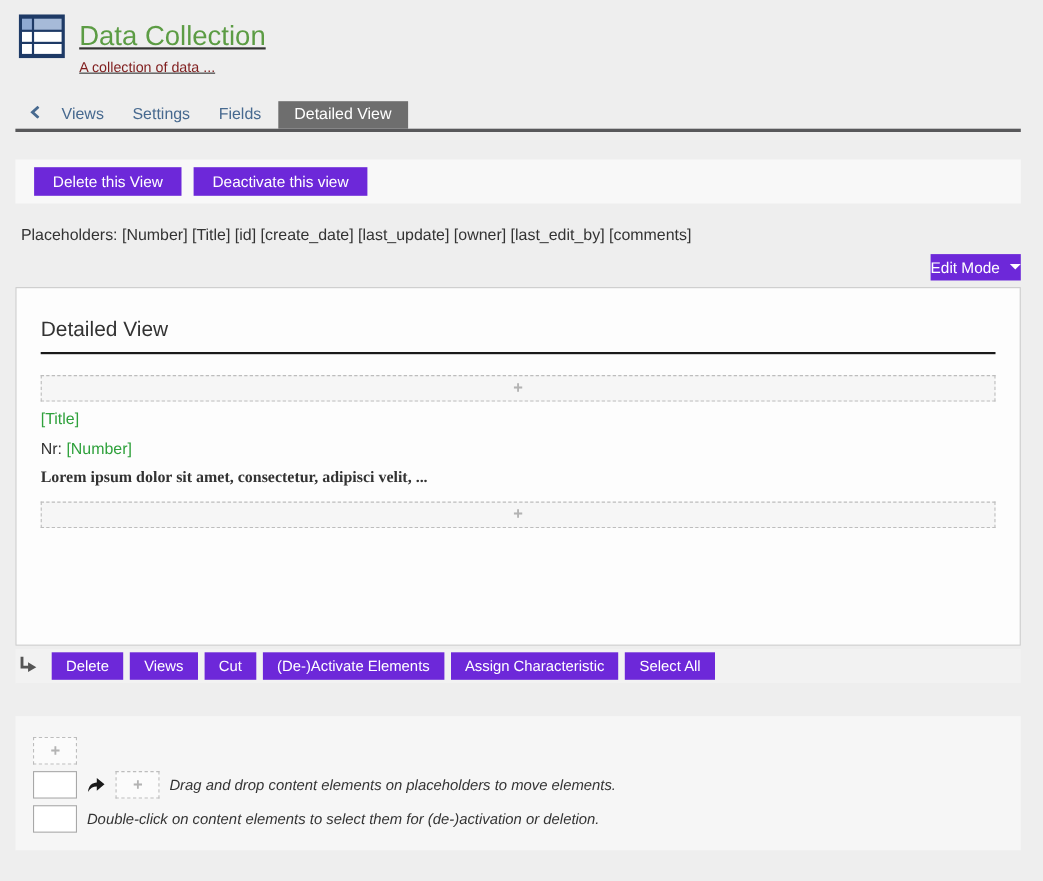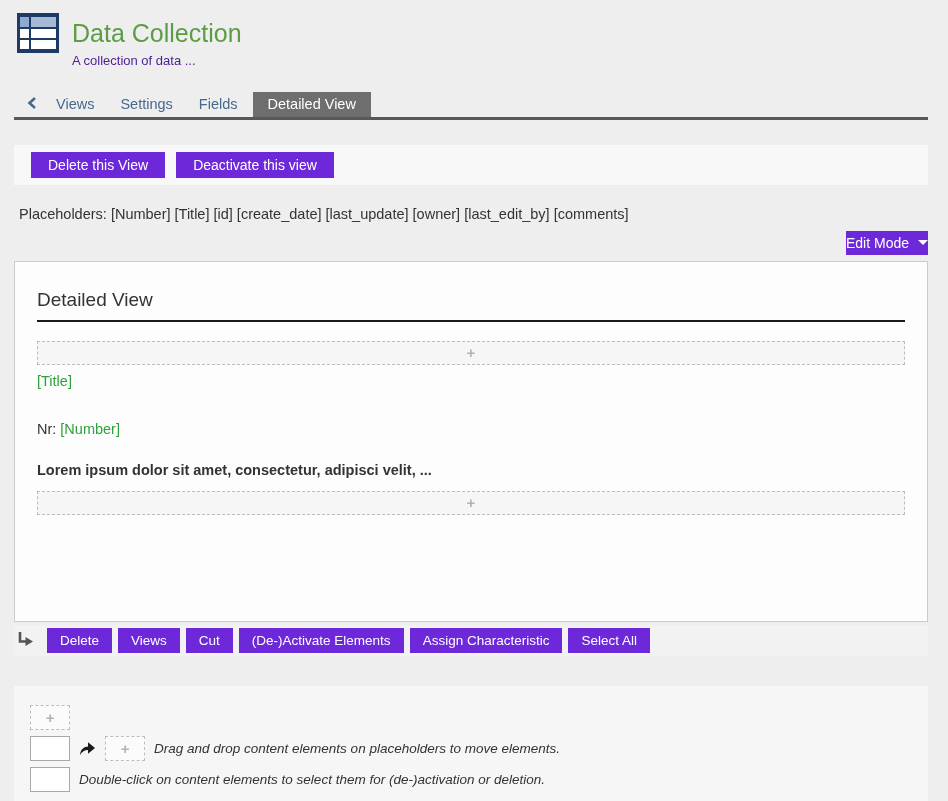--- a/index.html
+++ b/index.html
@@ -6,25 +6,25 @@
   html,body { margin:0; padding:0; }
   body {
     width: 948px; min-height: 801px;
     background: #eeeeee;
     font-family: "Liberation Sans", sans-serif;
     color: #333;
   }
   .container { margin-left: 14px; width: 914px; }
 
   
-  .page-header { display: flex; gap: 13px; padding: 13px 0 0 3px; }
+  .page-header { display: flex; gap: 13px; padding: 13px 0 0 3px; text-decoration: underline; }
   .page-header svg { display: block; }
   .title-block { padding-top: 2px; }
   h1.page-title { margin: 5px 0 5px; font-size: 25px; line-height: 1.1; font-weight: 400; color: #5c9c44; }
-  .page-subtitle { font-size: 13px; color: #4c1d95; }
+  .page-subtitle { font-size: 13px; color: #7f1d1d; }
 
   
   .tabs { display: flex; align-items: stretch; height: 28px; margin-top: 24px; border-bottom: 3px solid #58585a; }
   .tab { display: flex; align-items: center; gap: 20px; padding: 0 13px; font-size: 14.5px; color: #47698f; cursor: pointer; }
   .tab.active { background: #6e6e6e; color: #fff; margin-left: 2px; padding: 0 15px; }
 
   
   .action-bar { margin-top: 25px; background: #f8f8f8; padding: 7px 0 7px 17px; display: flex; gap: 11px; }
   .btn { background: #6d28d9; color: #fff; border: 0; font-family: inherit; font-size: 14px; padding: 5px 17px; cursor: pointer; }
 
@@ -34,22 +34,22 @@
   .btn.editmode { display: inline-flex; align-items: center; gap: 9px; padding: 4px 0; justify-content: flex-end; }
   .caret-down { width: 0; height: 0; border-left: 5px solid transparent; border-right: 5px solid transparent; border-top: 5px solid #fff; }
 
   
   .panel { margin-top: 6px; background: #fdfdfd; border: 1px solid #cbcbcb; padding: 27px 22px 106px 22px; }
   .view-heading { font-size: 19px; font-weight: 400; color: #333; margin: 0; padding-bottom: 9px; border-bottom: 2px solid #1a1a1a; }
   .dropzone { margin-top: 19px; height: 24px; border: 1px dashed #bdbdbd; background: #f6f6f6; display: flex; align-items: center; justify-content: center; cursor: pointer; }
   .plus { color: #b3b3b3; font-weight: 700; font-size: 15px; line-height: 1; }
   .fld { font-size: 14.5px; }
   .fld.title-ph { margin-top: 8px; }
-  .fld.nr-row { margin-top: 32px; }
-  .fld.body-row { margin-top: 25px; font-weight: 700; }
+  .fld.nr-row { margin-top: 12px; }
+  .fld.body-row { margin-top: 9px; font-weight: 700; font-family: Liberation Serif, serif; }
   .green { color: #2fa13c; }
   .nr-label { margin-right: 4px; }
   .dropzone.second { margin-top: 13px; }
 
   
   .el-toolbar { margin-top: 3px; background: #f2f2f2; padding: 3px 0; display: flex; align-items: center; gap: 6px; }
   .el-toolbar .insert-arrow { margin: 0 7px 0 2px; display: flex; }
   .el-toolbar .btn { font-size: 13.5px; padding: 5px 13px; text-align: center; }
 
   

